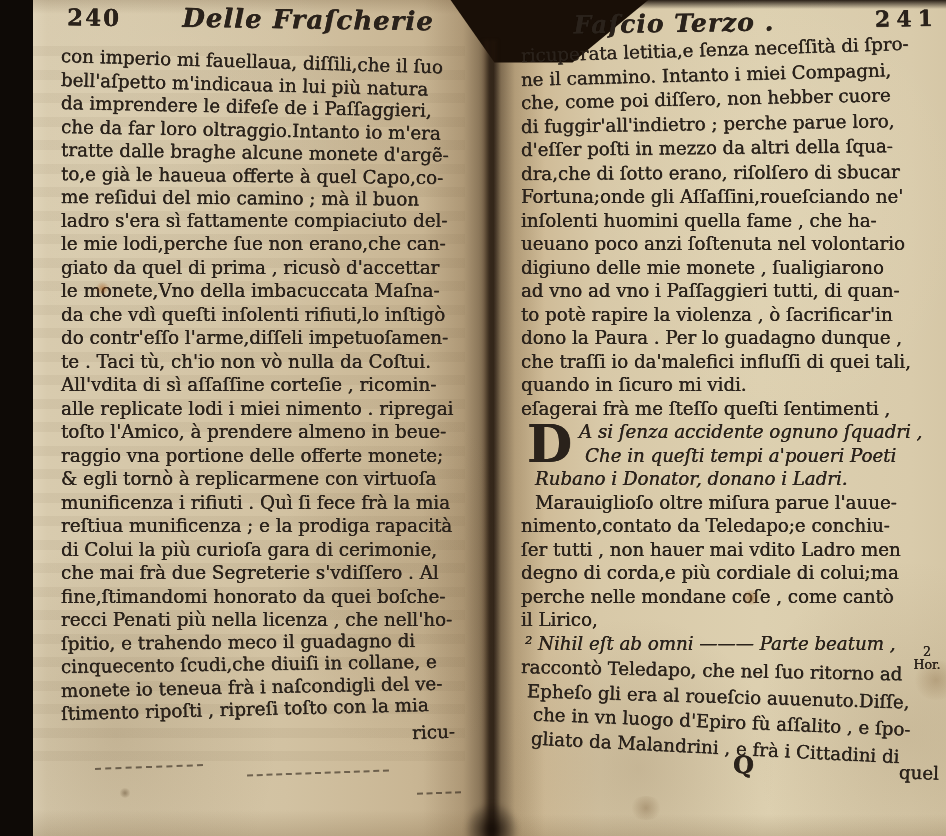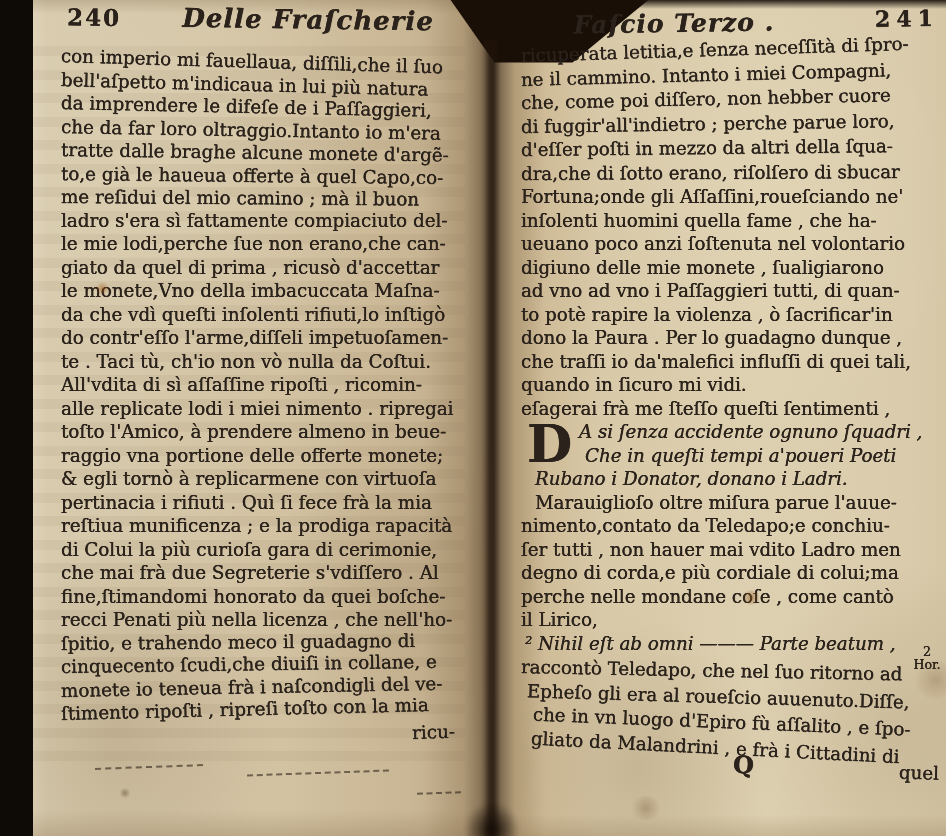--- a/index.html
+++ b/index.html
@@ -154,26 +154,26 @@
         <div class="pline">tratte dalle braghe alcune monete d'argẽ-</div>
         <div class="pline">to,e già le haueua offerte à quel Capo,co-</div>
         <div class="pline">me reſidui del mio camino ; mà il buon</div>
         <div class="pline">ladro s'era sì fattamente compiaciuto del-</div>
         <div class="pline">le mie lodi,perche ſue non erano,che can-</div>
         <div class="pline">giato da quel di prima , ricusò d'accettar</div>
         <div class="pline">le monete,Vno della imbacuccata Maſna-</div>
         <div class="pline">da che vdì queſti inſolenti rifiuti,lo inſtigò</div>
         <div class="pline">do contr'eſſo l'arme,diſſeli impetuoſamen-</div>
         <div class="pline">te . Taci tù, ch'io non vò nulla da Coſtui.</div>
-        <div class="pline">All'vdita di sì aſſaſſine ripoſti , ricomin-</div>
+        <div class="pline">All'vdita di sì aſſaſſine corteſie , ricomin-</div>
         <div class="pline">alle replicate lodi i miei nimento . ripregai</div>
         <div class="pline">toſto l'Amico, à prendere almeno in beue-</div>
         <div class="pline">raggio vna portione delle offerte monete;</div>
         <div class="pline">&amp; egli tornò à replicarmene con virtuoſa</div>
-        <div class="pline">pertinacia i rifiuti . Quì ſi fece frà la mia</div>
+        <div class="pline">munificenza i rifiuti . Quì ſi fece frà la mia</div>
         <div class="pline">reſtiua munificenza ; e la prodiga rapacità</div>
         <div class="pline">di Colui la più curioſa gara di cerimonie,</div>
         <div class="pline">che mai frà due Segreterie s'vdiſſero . Al</div>
         <div class="pline">fine,ſtimandomi honorato da quei boſche-</div>
         <div class="pline">recci Penati più nella licenza , che nell'ho-</div>
         <div class="pline">ſpitio, e trahendo meco il guadagno di</div>
         <div class="pline">cinquecento ſcudi,che diuiſi in collane, e</div>
         <div class="pline">monete io teneua frà i naſcondigli del ve-</div>
         <div class="pline">ſtimento ripoſti , ripreſi toſto con la mia</div>
       </div>

